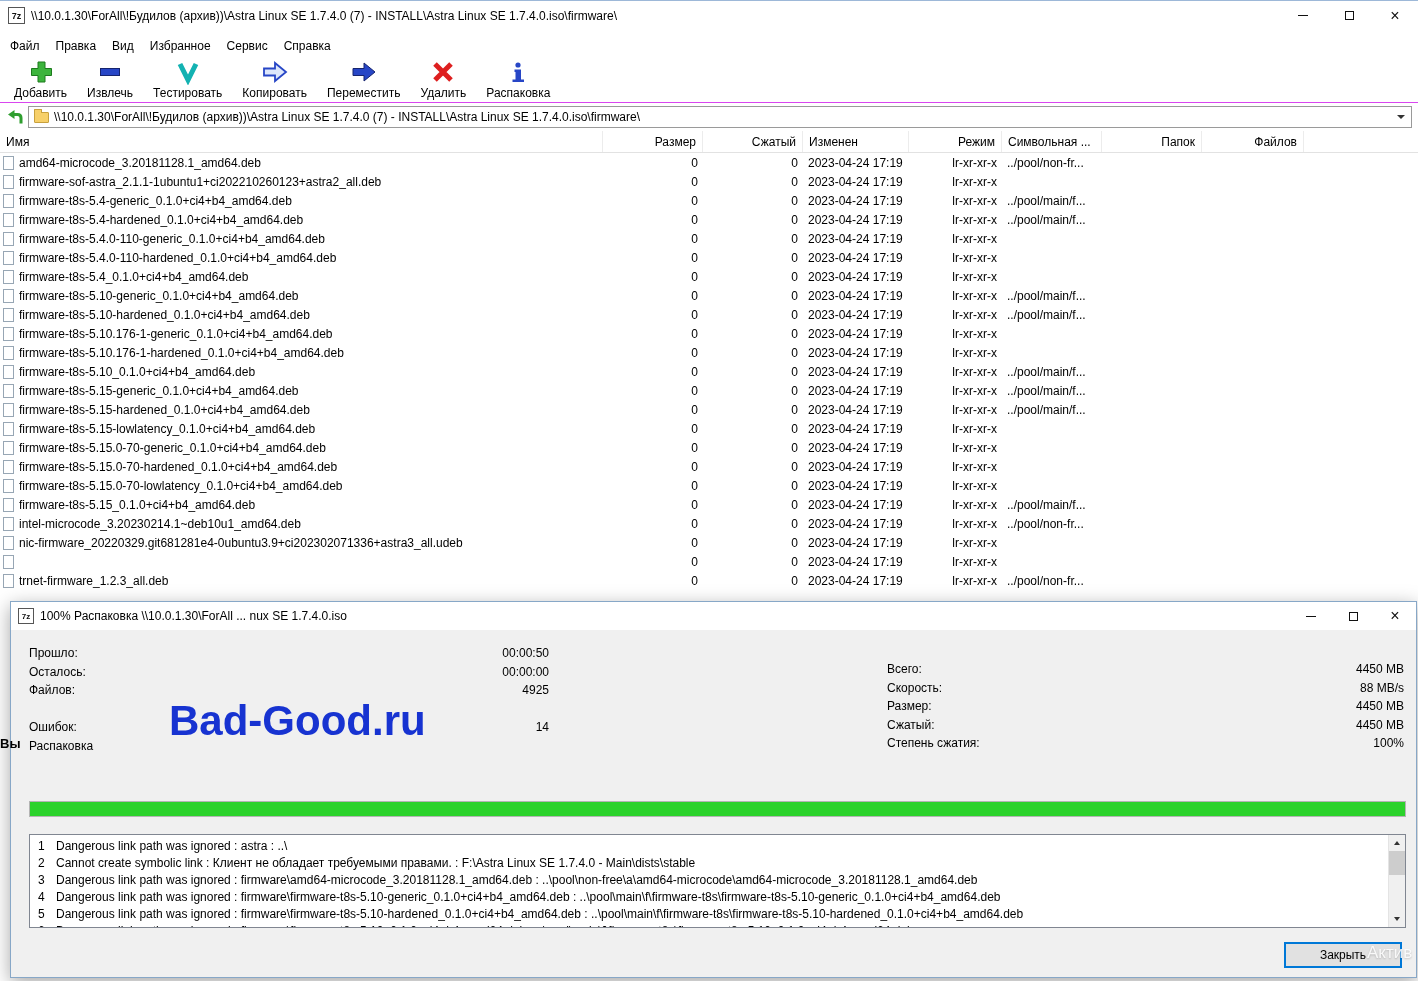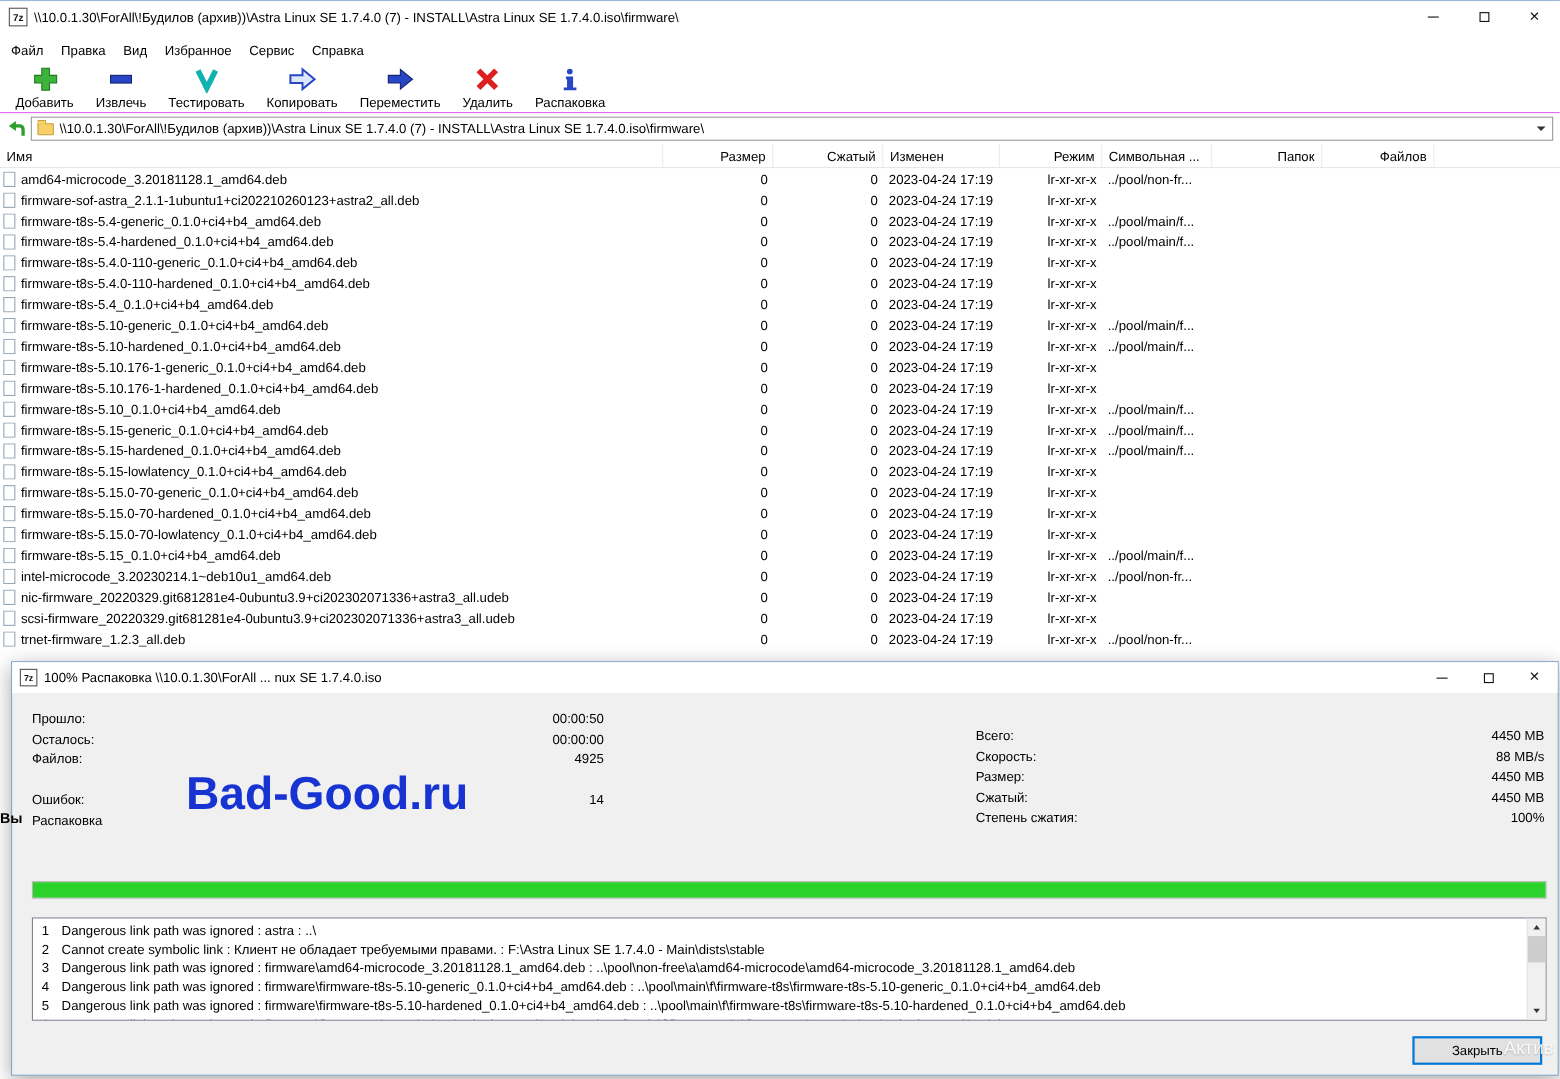--- a/index.html
+++ b/index.html
@@ -489,21 +489,20 @@
         <div class="fcell r">0</div>
         <div class="fcell l">2023-04-24 17:19</div>
         <div class="fcell r">lr-xr-xr-x</div>
         <div class="fcell l"></div>
         <div class="fcell r"></div>
         <div class="fcell r"></div>
       </div>
       <div class="frow">
         <div class="fcell name">
           <span class="ficon"></span>
-          <span class="fname">scsi-firmware_20220329.git681281e4-0ubuntu3.9+ci202302071336+astra3_all.udeb</span>
         </div>
         <div class="fcell r">0</div>
         <div class="fcell r">0</div>
         <div class="fcell l">2023-04-24 17:19</div>
         <div class="fcell r">lr-xr-xr-x</div>
         <div class="fcell l"></div>
         <div class="fcell r"></div>
         <div class="fcell r"></div>
       </div>
       <div class="frow">

